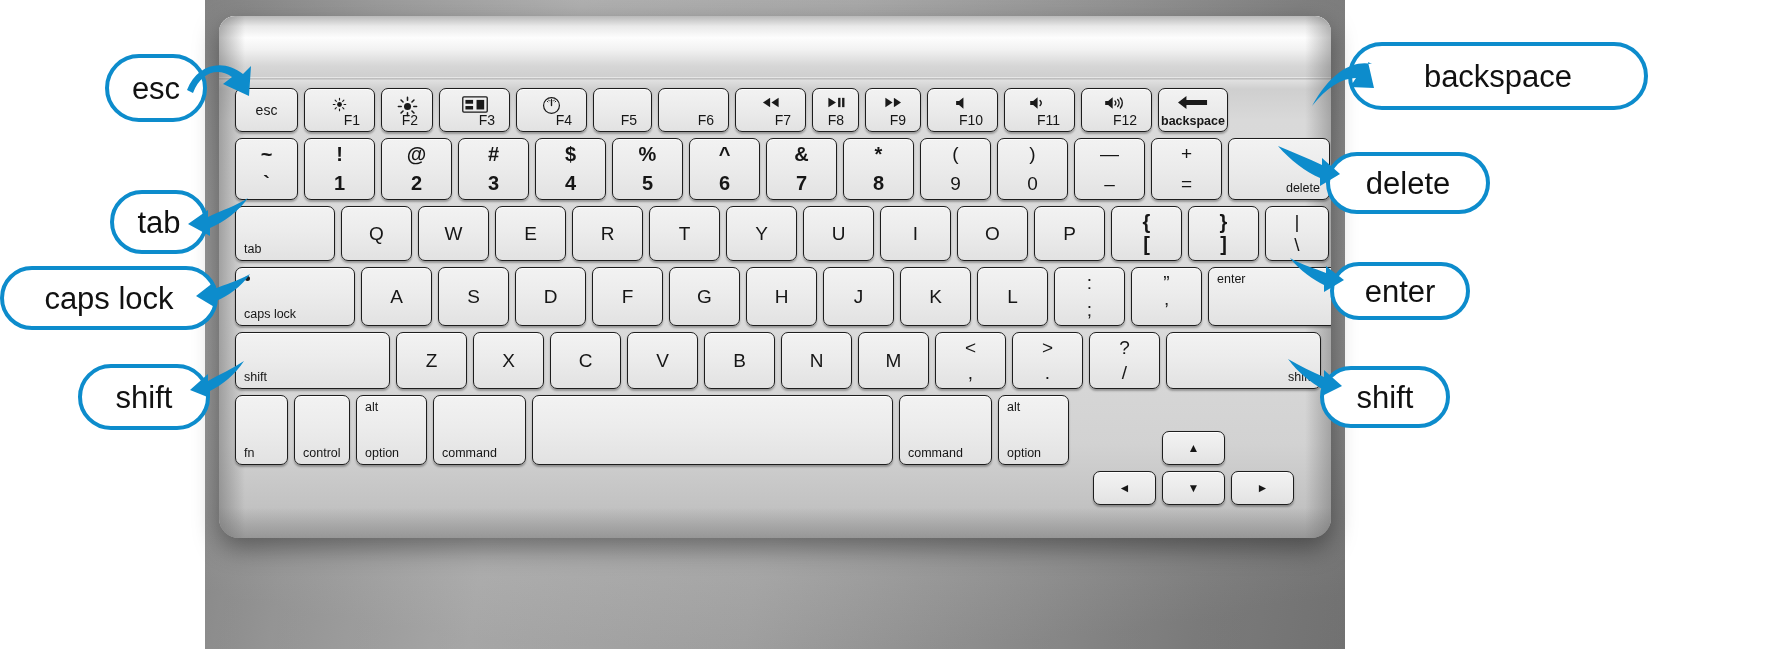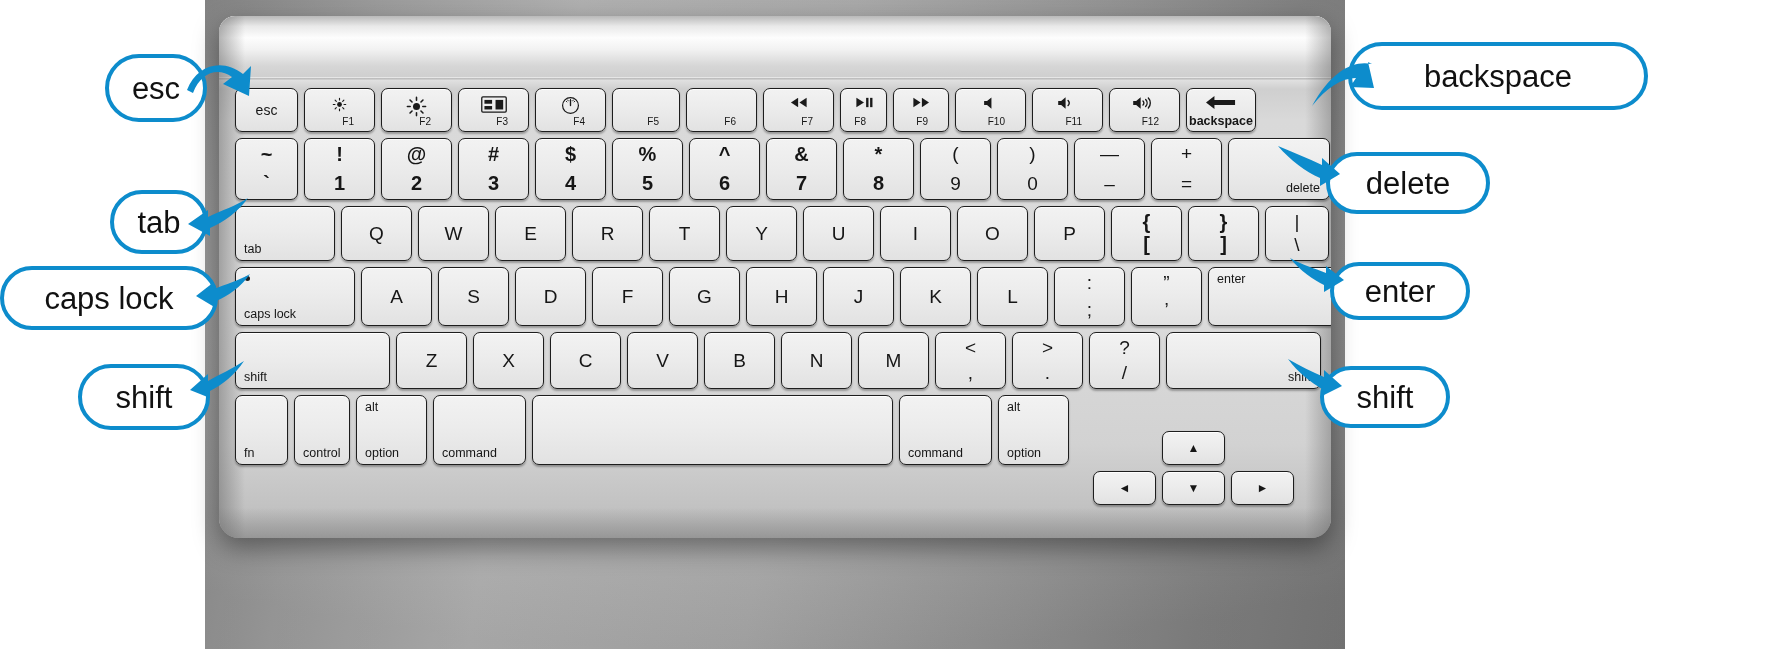--- a/index.html
+++ b/index.html
@@ -47,21 +47,21 @@
   .k-dual .up{position:absolute;left:0;right:0;top:5px;text-align:center;
        font-size:20px;font-weight:700;line-height:1;}
   .k-dual .lo{position:absolute;left:0;right:0;bottom:6px;text-align:center;
        font-size:20px;font-weight:700;line-height:1;}
   .k-dual.thin .up,.k-dual.thin .lo{font-weight:400;font-size:19px;}
   .bl{position:absolute;left:8px;bottom:5px;font-size:12.5px;line-height:1;}
   .br{position:absolute;right:9px;bottom:5px;font-size:12.5px;line-height:1;}
   .tl{position:absolute;left:8px;top:5px;font-size:12.5px;line-height:1;}
   .fn-glyph{position:absolute;left:0;right:0;top:7px;text-align:center;
        font-size:15px;line-height:1;}
-  .fn-lbl{position:absolute;right:20px;bottom:4px;font-size:10px;line-height:1;}
+  .fn-lbl{position:absolute;right:14px;bottom:4px;font-size:14px;line-height:1;}
   .dot{position:absolute;left:9px;top:8px;width:5px;height:5px;border-radius:50%;
        background:#1d1d1d;}
   .arrowglyph{display:flex;align-items:center;justify-content:center;
        height:100%;font-size:12px;}
 
   
   .callout{position:absolute;background:#fff;border:4.5px solid #0d8ccc;
        border-radius:34px;display:flex;align-items:center;justify-content:center;
        color:#111;font-size:31px;line-height:1;box-sizing:border-box;
        white-space:nowrap;padding:0 18px;}
@@ -92,21 +92,21 @@
           <circle cx="12" cy="12" r="3.4" fill="#1a1a1a" stroke="none"></circle>
           <g stroke-linecap="round">
             <path d="M12 3.2v2.4M12 18.4v2.4M3.2 12h2.4M18.4 12h2.4"></path>
             <path d="M5.8 5.8l1.7 1.7M16.5 16.5l1.7 1.7M18.2 5.8l-1.7 1.7M7.5 16.5l-1.7 1.7"></path>
           </g>
         </svg>
       </span>
       <span class="fn-lbl">F1</span>
     </div>
 
-    <div class="key" style="width:71px">
+    <div class="key" style="width:52px">
       <span class="fn-glyph">
         <svg width="21" height="21" viewBox="0 0 24 24" fill="none" stroke="#1a1a1a" stroke-width="1.8">
           <circle cx="12" cy="12" r="4" fill="#1a1a1a" stroke="none"></circle>
           <g stroke-linecap="round">
             <path d="M12 1.6v3.2M12 19.2v3.2M1.6 12h3.2M19.2 12h3.2"></path>
             <path d="M4.6 4.6l2.3 2.3M17.1 17.1l2.3 2.3M19.4 4.6l-2.3 2.3M6.9 17.1l-2.3 2.3"></path>
           </g>
         </svg>
       </span>
       <span class="fn-lbl">F2</span>
@@ -130,21 +130,21 @@
           <circle cx="12" cy="12" r="10"></circle>
           <path d="M12 12L12 5.5" stroke-width="1.7" stroke-linecap="round"></path>
           <g stroke-width="1.2" stroke-linecap="round">
             <path d="M6.6 6.6l.9.9M17.4 6.6l-.9.9M12 4.2v1.1M8.6 5.1l.45 1M15.4 5.1l-.45 1"></path>
           </g>
         </svg>
       </span>
       <span class="fn-lbl">F4</span>
     </div>
 
-    <div class="key" style="width:68px">
+    <div class="key" style="width:59px">
       <span class="fn-lbl">F5</span>
     </div>
 
     <div class="key" style="width:71px">
       <span class="fn-lbl">F6</span>
     </div>
 
     <div class="key" style="width:71px">
       <span class="fn-glyph">
         <svg width="22" height="13" viewBox="0 0 26 14" fill="#1a1a1a">

